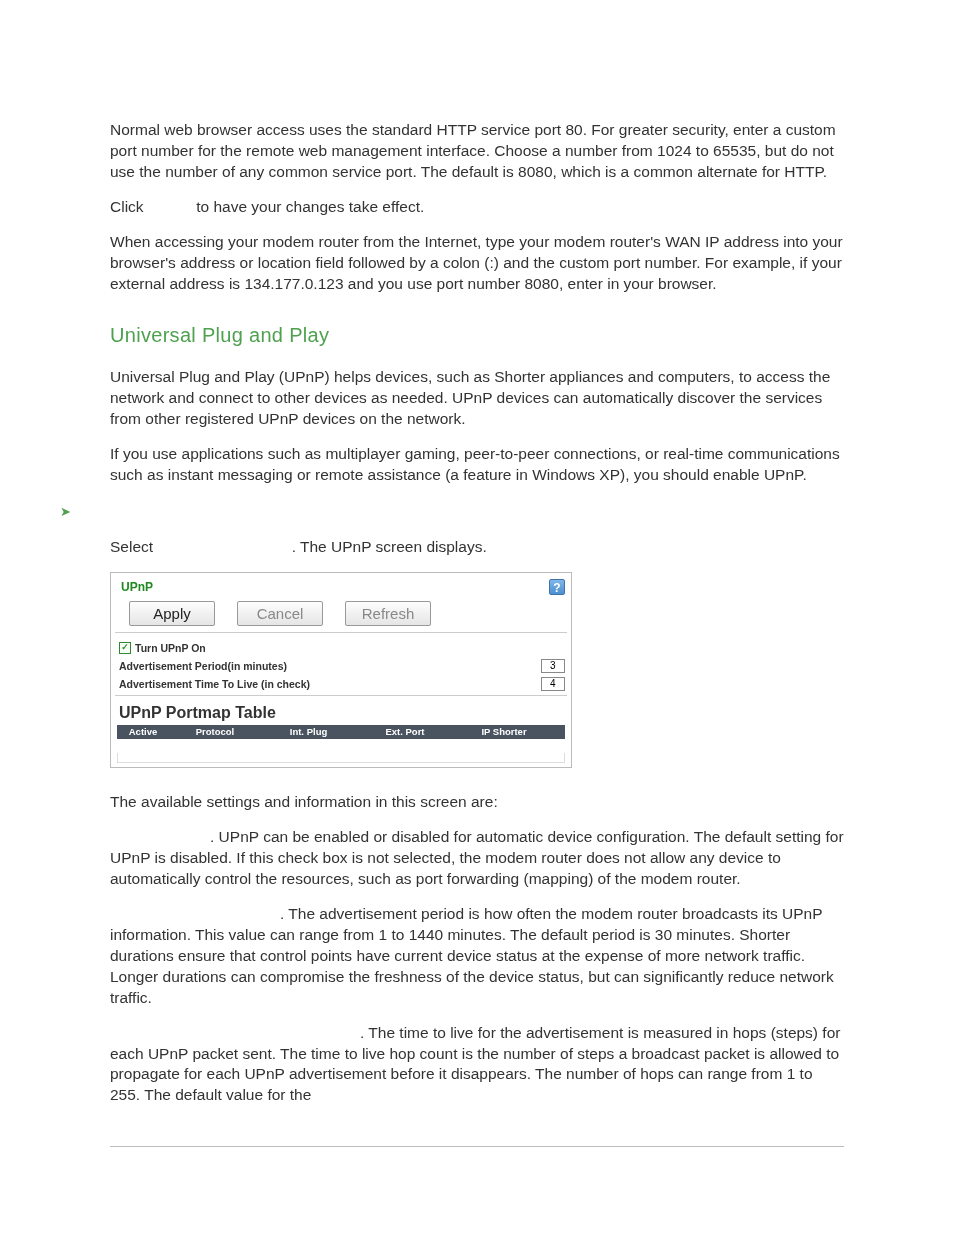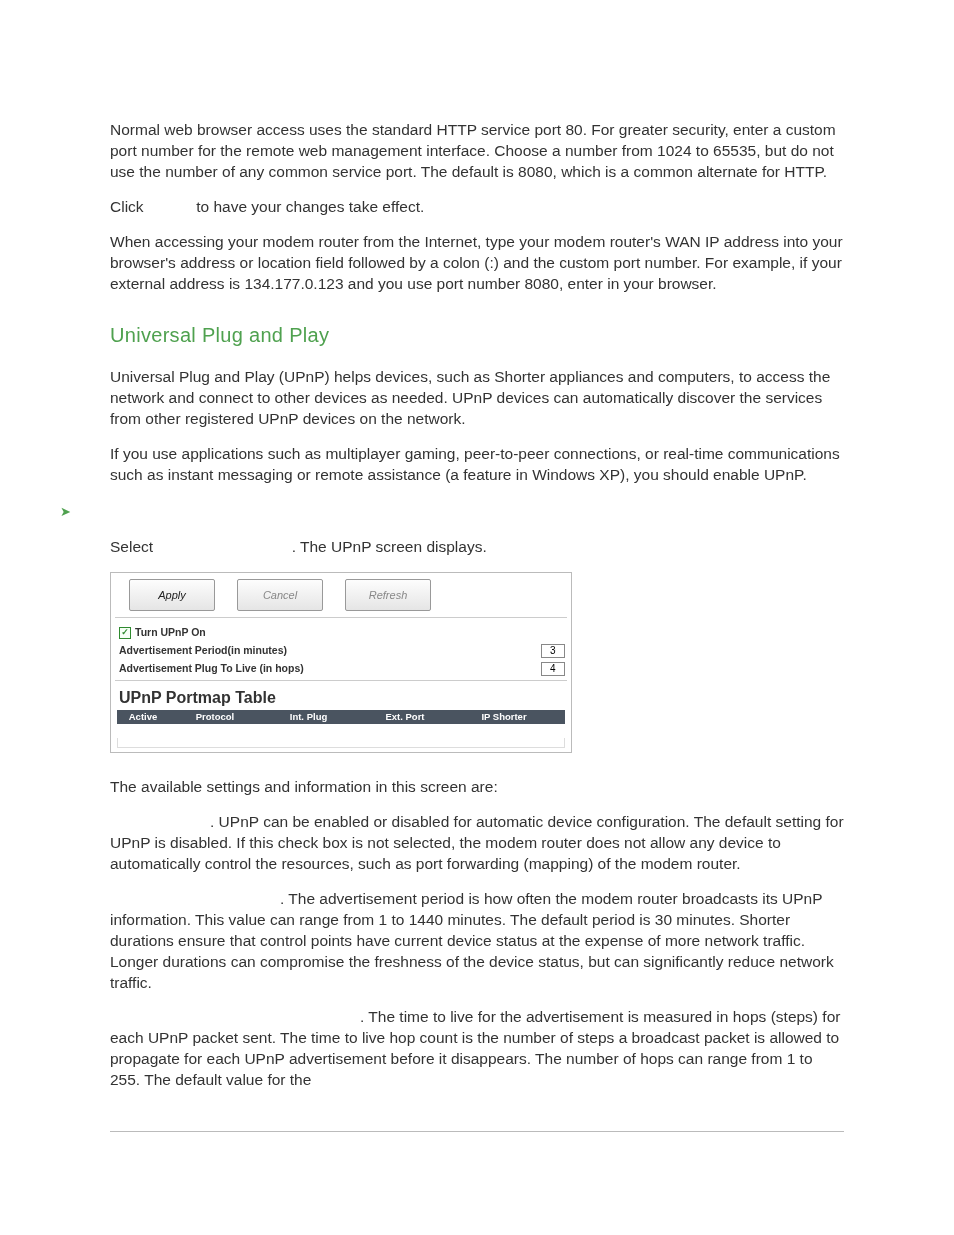--- a/index.html
+++ b/index.html
@@ -44,27 +44,26 @@
   .help-icon {
     width:16px; height:16px;
     background:linear-gradient(#7fb7e8,#4f8fd0);
     color:#fff; text-align:center; font-weight:bold;
     font-size:12px; line-height:16px;
     border-radius:2px;
     border:1px solid #3a75b0;
   }
   .upnp-btnrow { display:flex; gap:22px; padding:6px 8px 6px 18px; }
   .upnp-btn {
-    width:86px; height:32px;
+    width:86px; height:25px;
     border:1px solid #999;
     background:linear-gradient(#fdfdfd,#e5e5e5);
-    font-size:11px; color:#444;
+    font-size:15px; color:#444;
     cursor:pointer;
     border-radius:2px;
-    font-style:italic;
   }
   .upnp-btn.apply { color:#222; font-weight:normal; }
   .upnp-btn.faded { color:#888; }
   .upnp-divider { height:1px; background:#ccc; margin:0 4px; }
   .upnp-settings { padding:6px 6px 2px 8px; }
   .sett-row { display:flex; align-items:center; justify-content:space-between; height:18px; font-size:10.5px; }
   .sett-left { display:flex; align-items:center; gap:4px; }
   .sett-left.bold { font-weight:bold; }
   .chk {
     width:12px; height:12px;
@@ -120,39 +119,43 @@
   <span class="bullet-text"></span>
 </div>
 
 <p class="step-line">
   <span>Select </span>
   <span style="display:inline-block; width:130px;"></span>
   <span>. The UPnP screen displays.</span>
 </p>
 
 <div class="upnp-panel">
+  <div class="upnp-header-row">
+    <span class="upnp-title">UPnP</span>
+    <span class="help-icon">?</span>
+  </div>
   <div class="upnp-btnrow">
     <button class="upnp-btn apply">Apply</button>
     <button class="upnp-btn faded">Cancel</button>
     <button class="upnp-btn faded">Refresh</button>
   </div>
   <div class="upnp-divider"></div>
   <div class="upnp-settings">
     <div class="sett-row">
       <span class="sett-left bold">
         <span class="chk">✓</span>
         <span>Turn UPnP On</span>
       </span>
     </div>
     <div class="sett-row">
       <span class="sett-left bold">Advertisement Period(in minutes)</span>
       <input class="sett-input" value="30" style="">
     </div>
     <div class="sett-row">
-      <span class="sett-left bold">Advertisement Plug To Live (in hops)</span>
+      <span class="sett-left bold">Advertisement Time To Live (in check)</span>
       <input class="sett-input" value="4" style="">
     </div>
   </div>
   <div class="upnp-divider"></div>
   <div class="portmap-label">UPnP Portmap Table</div>
   <div class="portmap-hdr">
     <span class="pm-active">Active</span>
     <span class="pm-proto">Protocol</span>
     <span class="pm-int">Int. Plug</span>
     <span class="pm-ext">Ext. Port</span>

